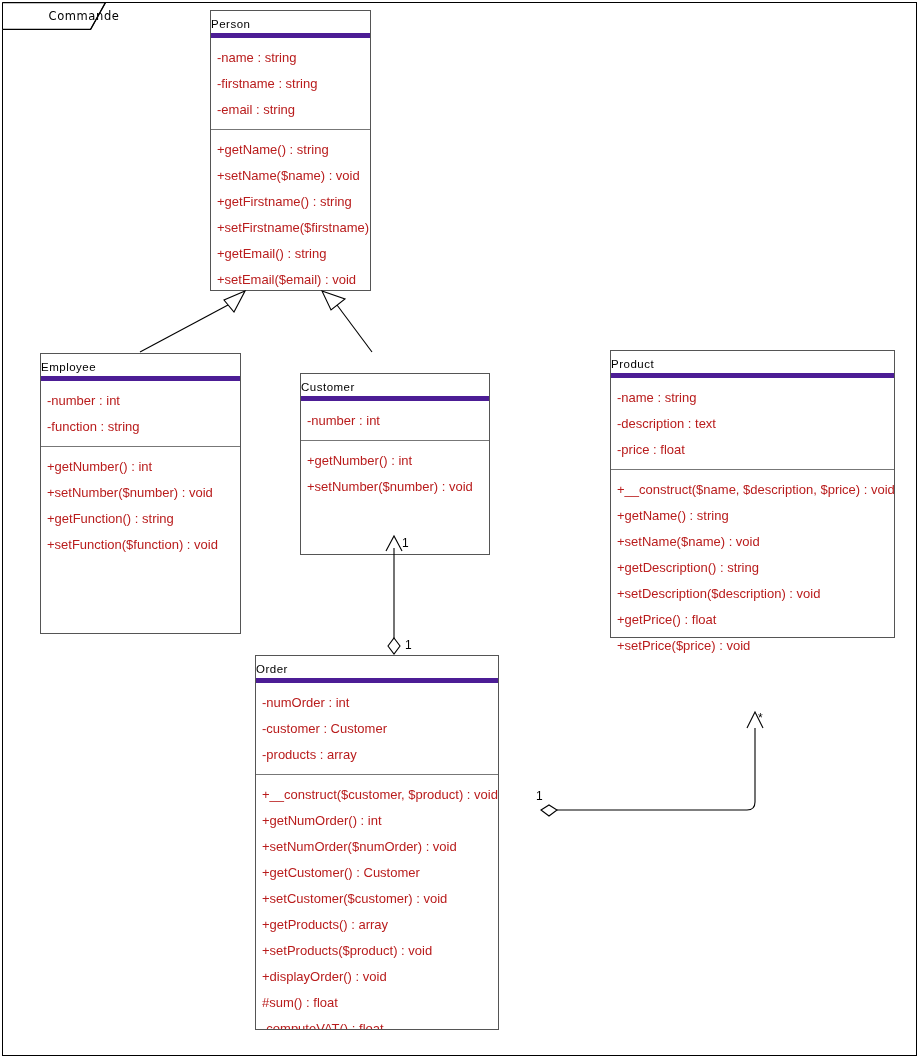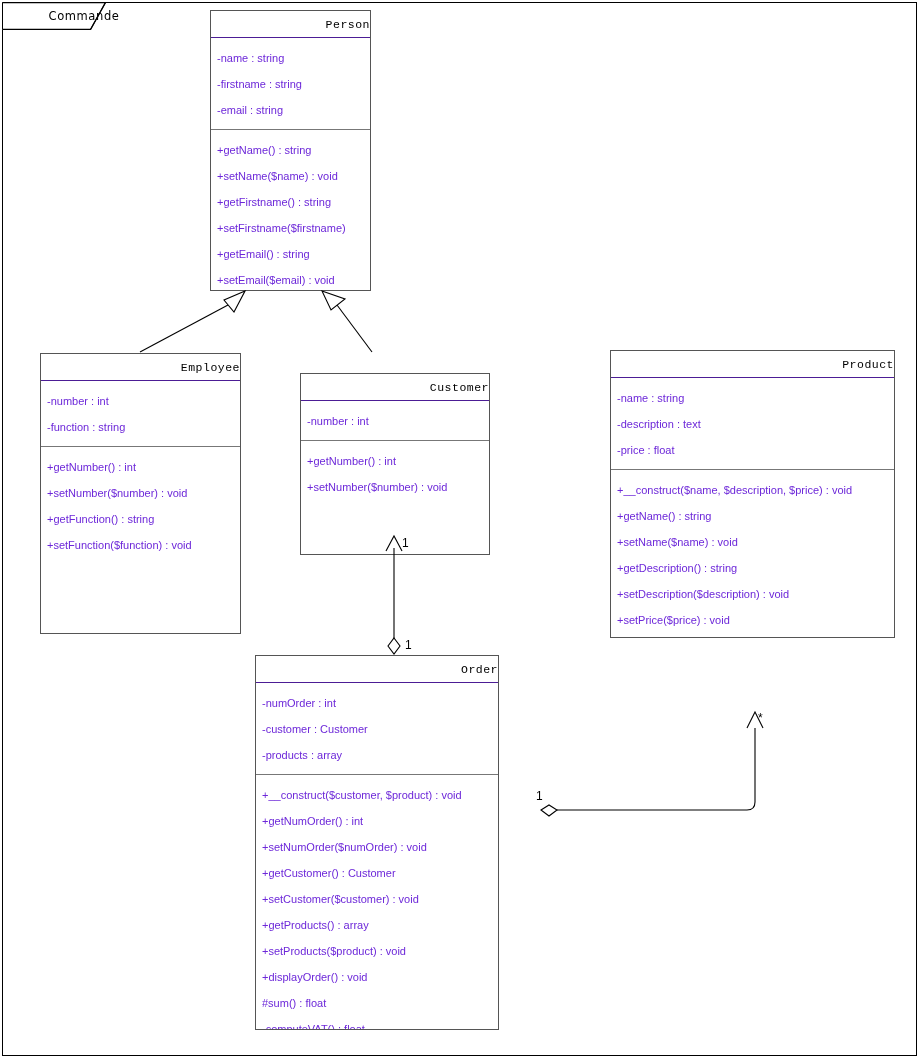--- a/index.html
+++ b/index.html
@@ -67,44 +67,44 @@
   .uml-class {
     position: absolute;
     box-sizing: border-box;
     border: 1px solid #555555;
     background: #ffffff;
   }
   .uml-title {
     box-sizing: border-box;
     height: 27px;
     line-height: 27px;
-    text-align: right;
-    font-family: Liberation Mono, monospace;
+    text-align: left;
+    font-family: Liberation Sans, sans-serif;
     font-size: 11.5px;
     letter-spacing: 0.5px;
     color: #000000;
-    border-bottom: 1px solid #4c1d95;
+    border-bottom: 5px solid #4c1d95;
     white-space: nowrap;
     overflow: hidden;
   }
   .uml-compartment {
     box-sizing: border-box;
     padding: 7px 0 7px 0;
     overflow: hidden;
   }
   .uml-compartment.with-sep {
     border-bottom: 1px solid #777777;
   }
   .uml-compartment.flexgrow {
     border-bottom: none;
   }
   .uml-member {
     font-family: "Liberation Sans", sans-serif;
-    font-size: 11px;
-    color: #6d28d9;
+    font-size: 13px;
+    color: #b91c1c;
     line-height: 26px;
     height: 26px;
     padding-left: 6px;
     white-space: nowrap;
     overflow: hidden;
   }
 
   
   #connectors {
     position: absolute;
@@ -185,20 +185,21 @@
       <div class="uml-member">-name : string</div>
       <div class="uml-member">-description : text</div>
       <div class="uml-member">-price : float</div>
     </div>
     <div class="uml-compartment flexgrow" style="height:239px;">
       <div class="uml-member">+__construct($name, $description, $price) : void</div>
       <div class="uml-member">+getName() : string</div>
       <div class="uml-member">+setName($name) : void</div>
       <div class="uml-member">+getDescription() : string</div>
       <div class="uml-member">+setDescription($description) : void</div>
+      <div class="uml-member">+getPrice() : float</div>
       <div class="uml-member">+setPrice($price) : void</div>
     </div>
   </div>
 
   <div class="uml-class" style="left:255px; top:655px; width:244px; height:375px;">
     <div class="uml-title">Order</div>
     <div class="uml-compartment with-sep" style="height:92px;">
       <div class="uml-member">-numOrder : int</div>
       <div class="uml-member">-customer : Customer</div>
       <div class="uml-member">-products : array</div>

